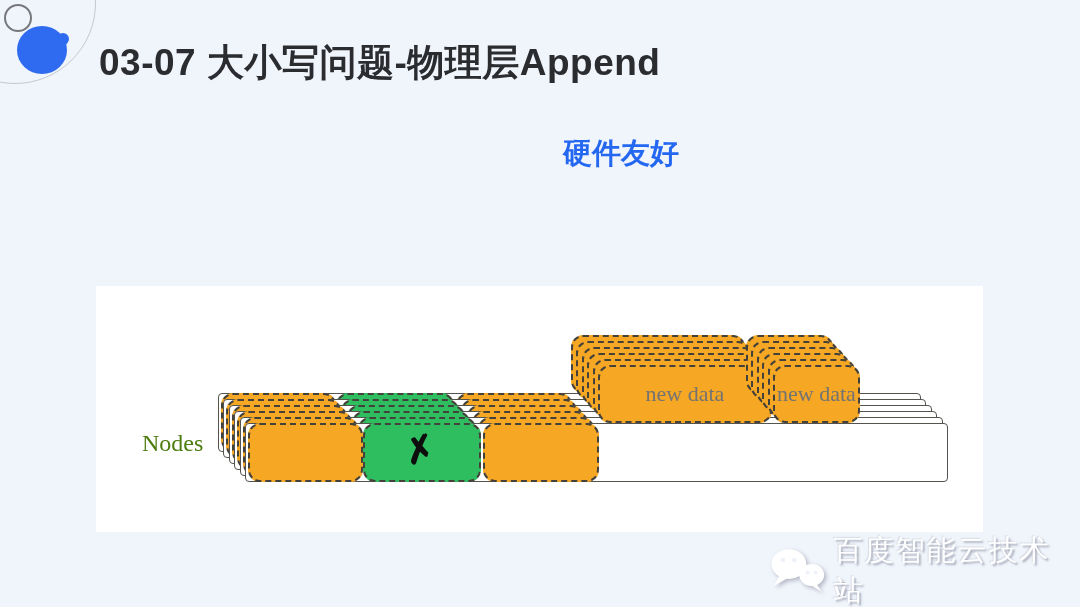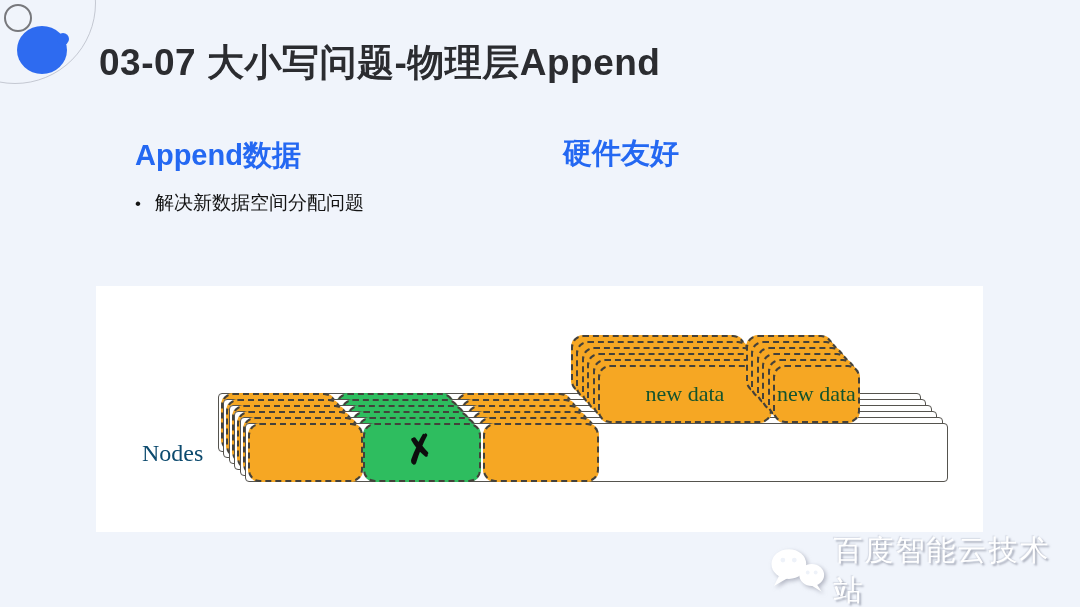--- a/index.html
+++ b/index.html
@@ -20,32 +20,32 @@
 
   .section{position:absolute;}
   .section h2{margin:0;font-size:29px;font-weight:bold;color:var(--accent,#2468f2);}
   .section ul{margin:14px 0 0 0;padding:0;list-style:none;}
   .section li{font-size:19px;margin-bottom:13px;display:flex;align-items:baseline;}
   .section li::before{content:"•";margin-right:14px;font-size:17px;}
   .sec-left{left:135px;top:136px;}
   .sec-right{left:563px;top:134px;}
 
   .panel{position:absolute;left:96px;top:286px;width:887px;height:246px;background:#ffffff;}
-  .nodes-label{position:absolute;left:46px;top:154px;font-family:"Liberation Serif",serif;font-size:24px;color:#0c4a6e;}
+  .nodes-label{position:absolute;left:46px;top:144px;font-family:"Liberation Serif",serif;font-size:24px;color:#4d7c0f;}
 
   .row-stack{position:absolute;left:149px;top:137px;width:703px;height:59px;}
   .layer{position:absolute;width:703px;height:59px;background:#fff;border:1px solid #55534e;border-radius:4px;
          box-sizing:border-box;}
   .seg{position:absolute;top:-1px;height:59px;border:2px dashed var(--dash,#44413a);border-radius:12px;box-sizing:border-box;}
 
   .nd-stack{position:absolute;z-index:10;}
   .ndbox{position:absolute;border:2px dashed var(--dash,#44413a);border-radius:12px;background:var(--orange,#f6a723);
          box-sizing:border-box;}
   .ndlabel{position:absolute;z-index:20;display:flex;align-items:center;justify-content:center;
-           font-family:"Liberation Serif",serif;font-size:22px;color:#14532d;white-space:nowrap;text-align:right;}
+           font-family:"Liberation Serif",serif;font-size:22px;color:#737373;white-space:nowrap;text-align:right;}
   .cross{position:absolute;left:300px;top:140px;width:48px;height:48px;z-index:15;display:flex;align-items:center;
          justify-content:center;font-size:36px;font-weight:bold;color:#0d0d0d;transform:rotate(-14deg);}
 
   .watermark{position:absolute;left:766px;top:531px;display:flex;align-items:center;gap:4px;}
   .wm-icon{filter:drop-shadow(2px 2px 2px rgba(125,130,148,.55));}
   .wm-text{font-size:29px;color:#ffffff;letter-spacing:2px;
            text-shadow:2px 2px 2px rgba(125,130,148,.6), -1px -1px 1px rgba(170,175,190,.35);}
 </style>
 </head>
 <body>
@@ -53,26 +53,20 @@
 <div class="slide">
 
   <div class="arc-circle"></div>
   <div class="ring"></div>
   <div class="blue-circle"></div>
   <div class="blue-dot"></div>
 
   <div class="title">03-07 大小写问题-物理层Append</div>
 
 
-  <div class="section sec-left">
-    <h2>Append数据</h2>
-    <ul>
-      <li>解决新数据空间分配问题</li>
-    </ul>
-  </div>
 
   <div class="section sec-right">
     <h2>硬件友好</h2>
   </div>
 
   <div class="panel">
     <div class="nodes-label">Nodes</div>
 
     <div class="row-stack" id="row-stack">
         <div class="layer" style="left: -27px; top: -30px;">

